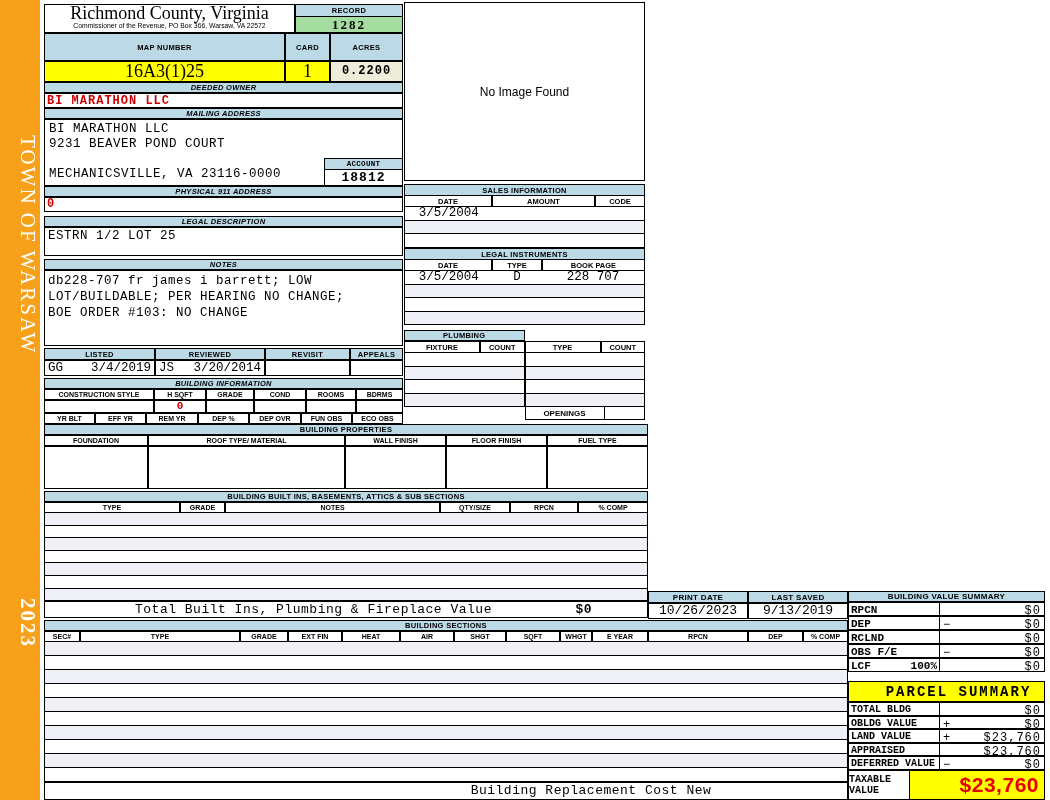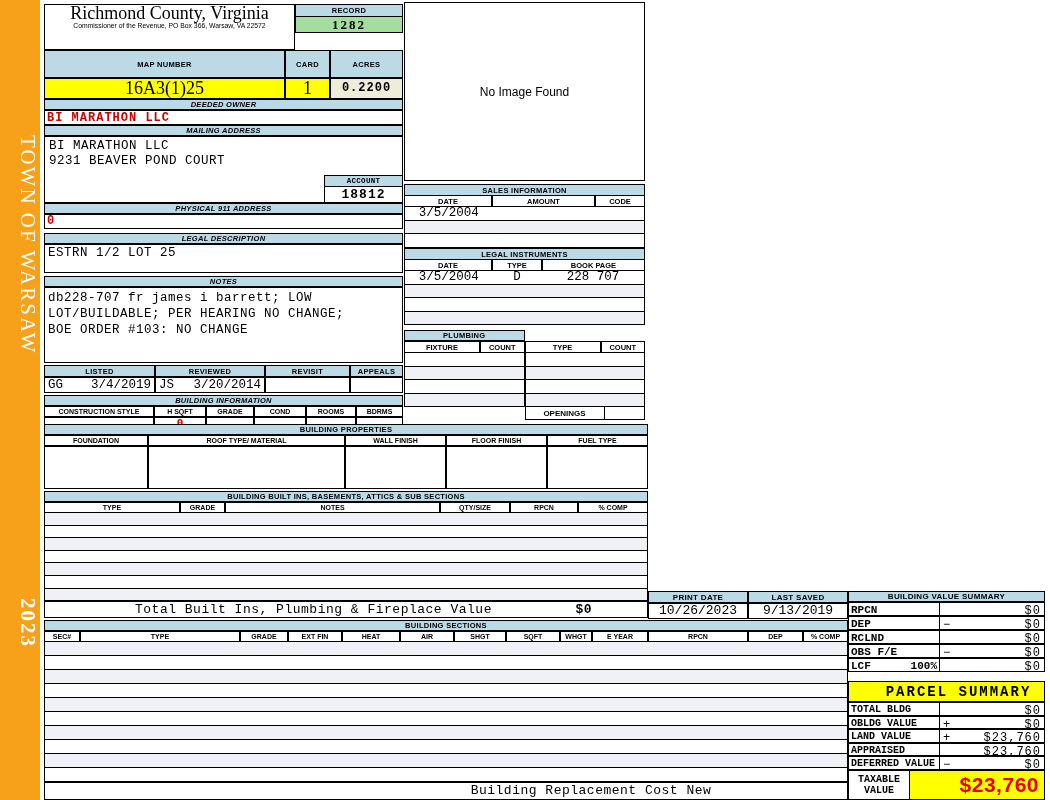--- a/index.html
+++ b/index.html
@@ -21,21 +21,21 @@
     letter-spacing:.3px; display:flex; align-items:center; justify-content:center; }
   .colh { background:#fff; border:1px solid #000; font-size:7.5px; font-weight:bold;
     display:flex; align-items:center; justify-content:center; }
   .mono { font-family:"Liberation Mono", monospace; }
   .red { color:#CC0000; }
   .stripe { background:#F0F0F7; }
   .rowband { border-left:1px solid #000; border-right:1px solid #000; border-bottom:1px solid #000; }
 
   
   #topleft { left:44px; top:4px; width:359px; }
-  #row1 { display:flex; height:46px; }
+  #row1 { display:flex; height:29px; }
   #title-box { width:251px; border:1px solid #000; background:#fff; text-align:center; overflow:hidden; }
   #county-title { font-family:"Liberation Serif", serif; font-size:18px; line-height:17px; }
   #county-sub { font-size:6.8px; line-height:8px; white-space:nowrap; }
   #record-box { width:108px; display:flex; flex-direction:column; }
   #record-box .h-blue { height:13px; }
   #record-val { height:16px; background:#A5DDA0; border:1px solid #000; border-top:none;
     font-weight:bold; font-size:13px; text-align:center; letter-spacing:2px;
     font-family:"Liberation Serif", serif; }
   #row2h { display:flex; height:28px; }
   #row2h .h-blue:nth-child(1){ width:241px; } #row2h .h-blue:nth-child(2){ width:45px; }
@@ -190,21 +190,21 @@
 
   
   #psum { left:848px; top:681px; width:197px; }
   #psum-hdr { height:21px; background:#FFFF00; border:1px solid #000; text-align:center;
     font-weight:bold; font-size:14px; line-height:20px; letter-spacing:2px;
     font-family:"Liberation Mono", monospace;padding-left:24px; }
   #psum .sumrow { height:13.6px; }
   #psum .sumrow .lbl { font-size:10px; letter-spacing:0; }
   #taxable-row { display:flex; height:30px; }
   #taxable-row .lbl { width:62px; border:1px solid #000; background:#fff; font-size:10px;
-    font-weight:bold; text-align:center; display:flex; flex-direction:column; justify-content:center; }
+    font-weight:bold; display:flex; flex-direction:column; justify-content:center; }
   #taxable-row .val { width:135px; border:1px solid #000; border-left:none; background:#FFFF00;
     display:flex; align-items:center; justify-content:flex-end; padding-right:5px; }
   #taxable-val { color:#E60000; font-weight:bold; font-size:21px; letter-spacing:.5px; }
 </style>
 </head>
 <body>
 
 <div id="stage">
 
   <div id="sidebar" class="abs">
@@ -233,20 +233,21 @@
       <div id="card-val" class="yellowcell">1</div>
       <div id="acres-val" class="mono">0.2200</div>
     </div>
     <div class="h-blue fullhdr">DEEDED OWNER</div>
     <div id="owner-val" class="mono red">BI MARATHON LLC</div>
     <div class="h-blue fullhdr">MAILING ADDRESS</div>
     <div id="mailing-box" class="mono">
       <div class="ml">BI MARATHON LLC</div>
       <div class="ml">9231 BEAVER POND COURT</div>
       <div class="ml"></div>
+      <div class="ml">MECHANICSVILLE, VA 23116-0000</div>
       <div id="account-box">
         <div class="h-blue">ACCOUNT</div>
         <div id="account-val" class="mono">18812</div>
       </div>
     </div>
     <div class="h-blue fullhdr">PHYSICAL 911 ADDRESS</div>
     <div id="phys-val" class="mono red">0</div>
     <div class="gap4"></div>
     <div class="h-blue fullhdr">LEGAL DESCRIPTION</div>
     <div id="legal-box" class="mono">ESTRN 1/2 LOT 25</div>

